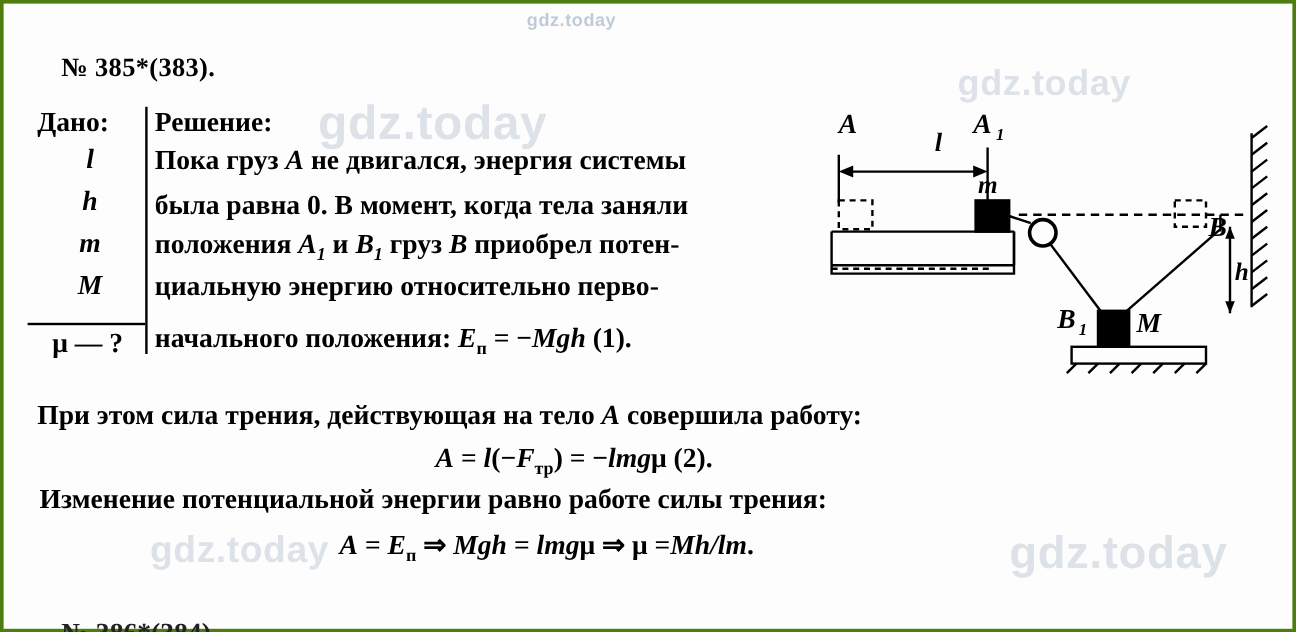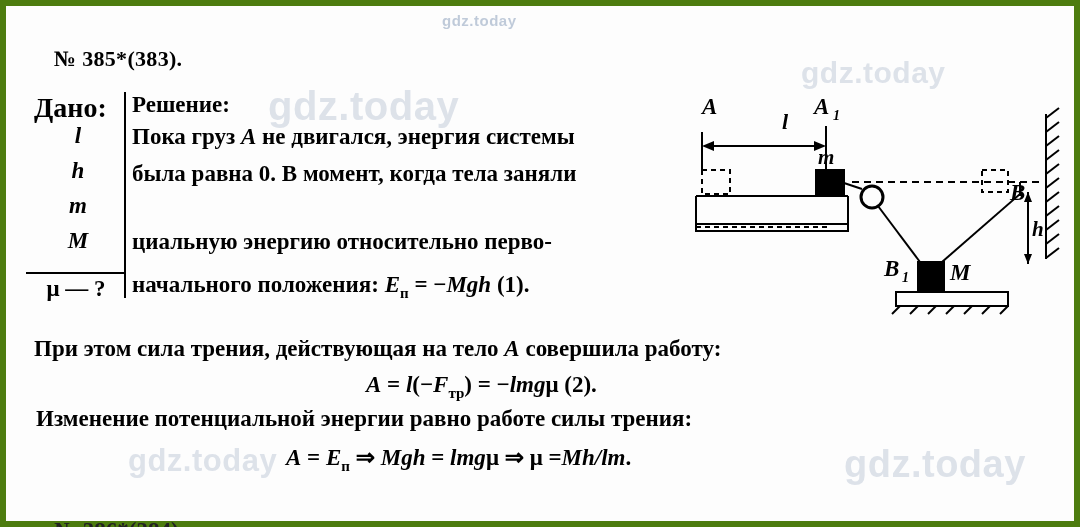--- a/index.html
+++ b/index.html
@@ -13,21 +13,21 @@
     font-family: "Liberation Serif", serif;
     color: #000000;
     overflow: hidden;
     position: relative;
   }
   .page {
     position: absolute;
     left: 0; top: 0;
     width: 1080px;
     height: 527px;
-    border: 6px solid #4d7c0f;
+    border: 3px solid #4d7c0f;
     box-sizing: border-box;
     background: #fdfdfd;
   }
   .wm {
     position: absolute;
     color: #b9c4d4;
     font-family: "Liberation Sans", sans-serif;
     font-weight: bold;
     letter-spacing: 0.5px;
     opacity: 0.55;
@@ -67,21 +67,21 @@
     font-weight: bold;
     letter-spacing: 0.3px;
   }
 
   
   .dano {
     position: absolute;
     left: 28px; top: 86px;
     width: 92px;
     text-align: left;
-    font-size: 28px;
+    font-size: 23px;
     font-weight: bold;
   }
   .given-list {
     position: absolute;
     left: 28px; top: 112px;
     width: 88px;
     font-size: 23px;
     font-weight: bold;
     font-style: italic;
     text-align: center;
@@ -183,20 +183,23 @@
   <div class="vrule"></div>
 
   <div class="sol l2">
     <span>Пока груз </span><span class="it">A</span><span> не двигался, энергия системы</span>
   </div>
 
   <div class="sol l1">Решение:</div>
 
   <div class="sol l3">была равна 0. В момент, когда тела заняли</div>
 
+  <div class="sol l4">
+    <span>положения </span><span class="it">A</span><span class="subi">1</span><span> и </span><span class="it">B</span><span class="subi">1</span><span> груз </span><span class="it">B</span><span> приобрел потен-</span>
+  </div>
 
   <div class="sol l5">циальную энергию относительно перво-</div>
 
   <div class="sol l6">
     <span>начального положения: </span><span class="it">E</span><span class="sub">п</span><span> = −</span><span class="it">Mgh</span><span> (1).</span>
   </div>
 
   <div class="para p1">
     <span>При этом сила трения, действующая на тело </span><span class="it">A</span><span> совершила работу:</span>
   </div>

